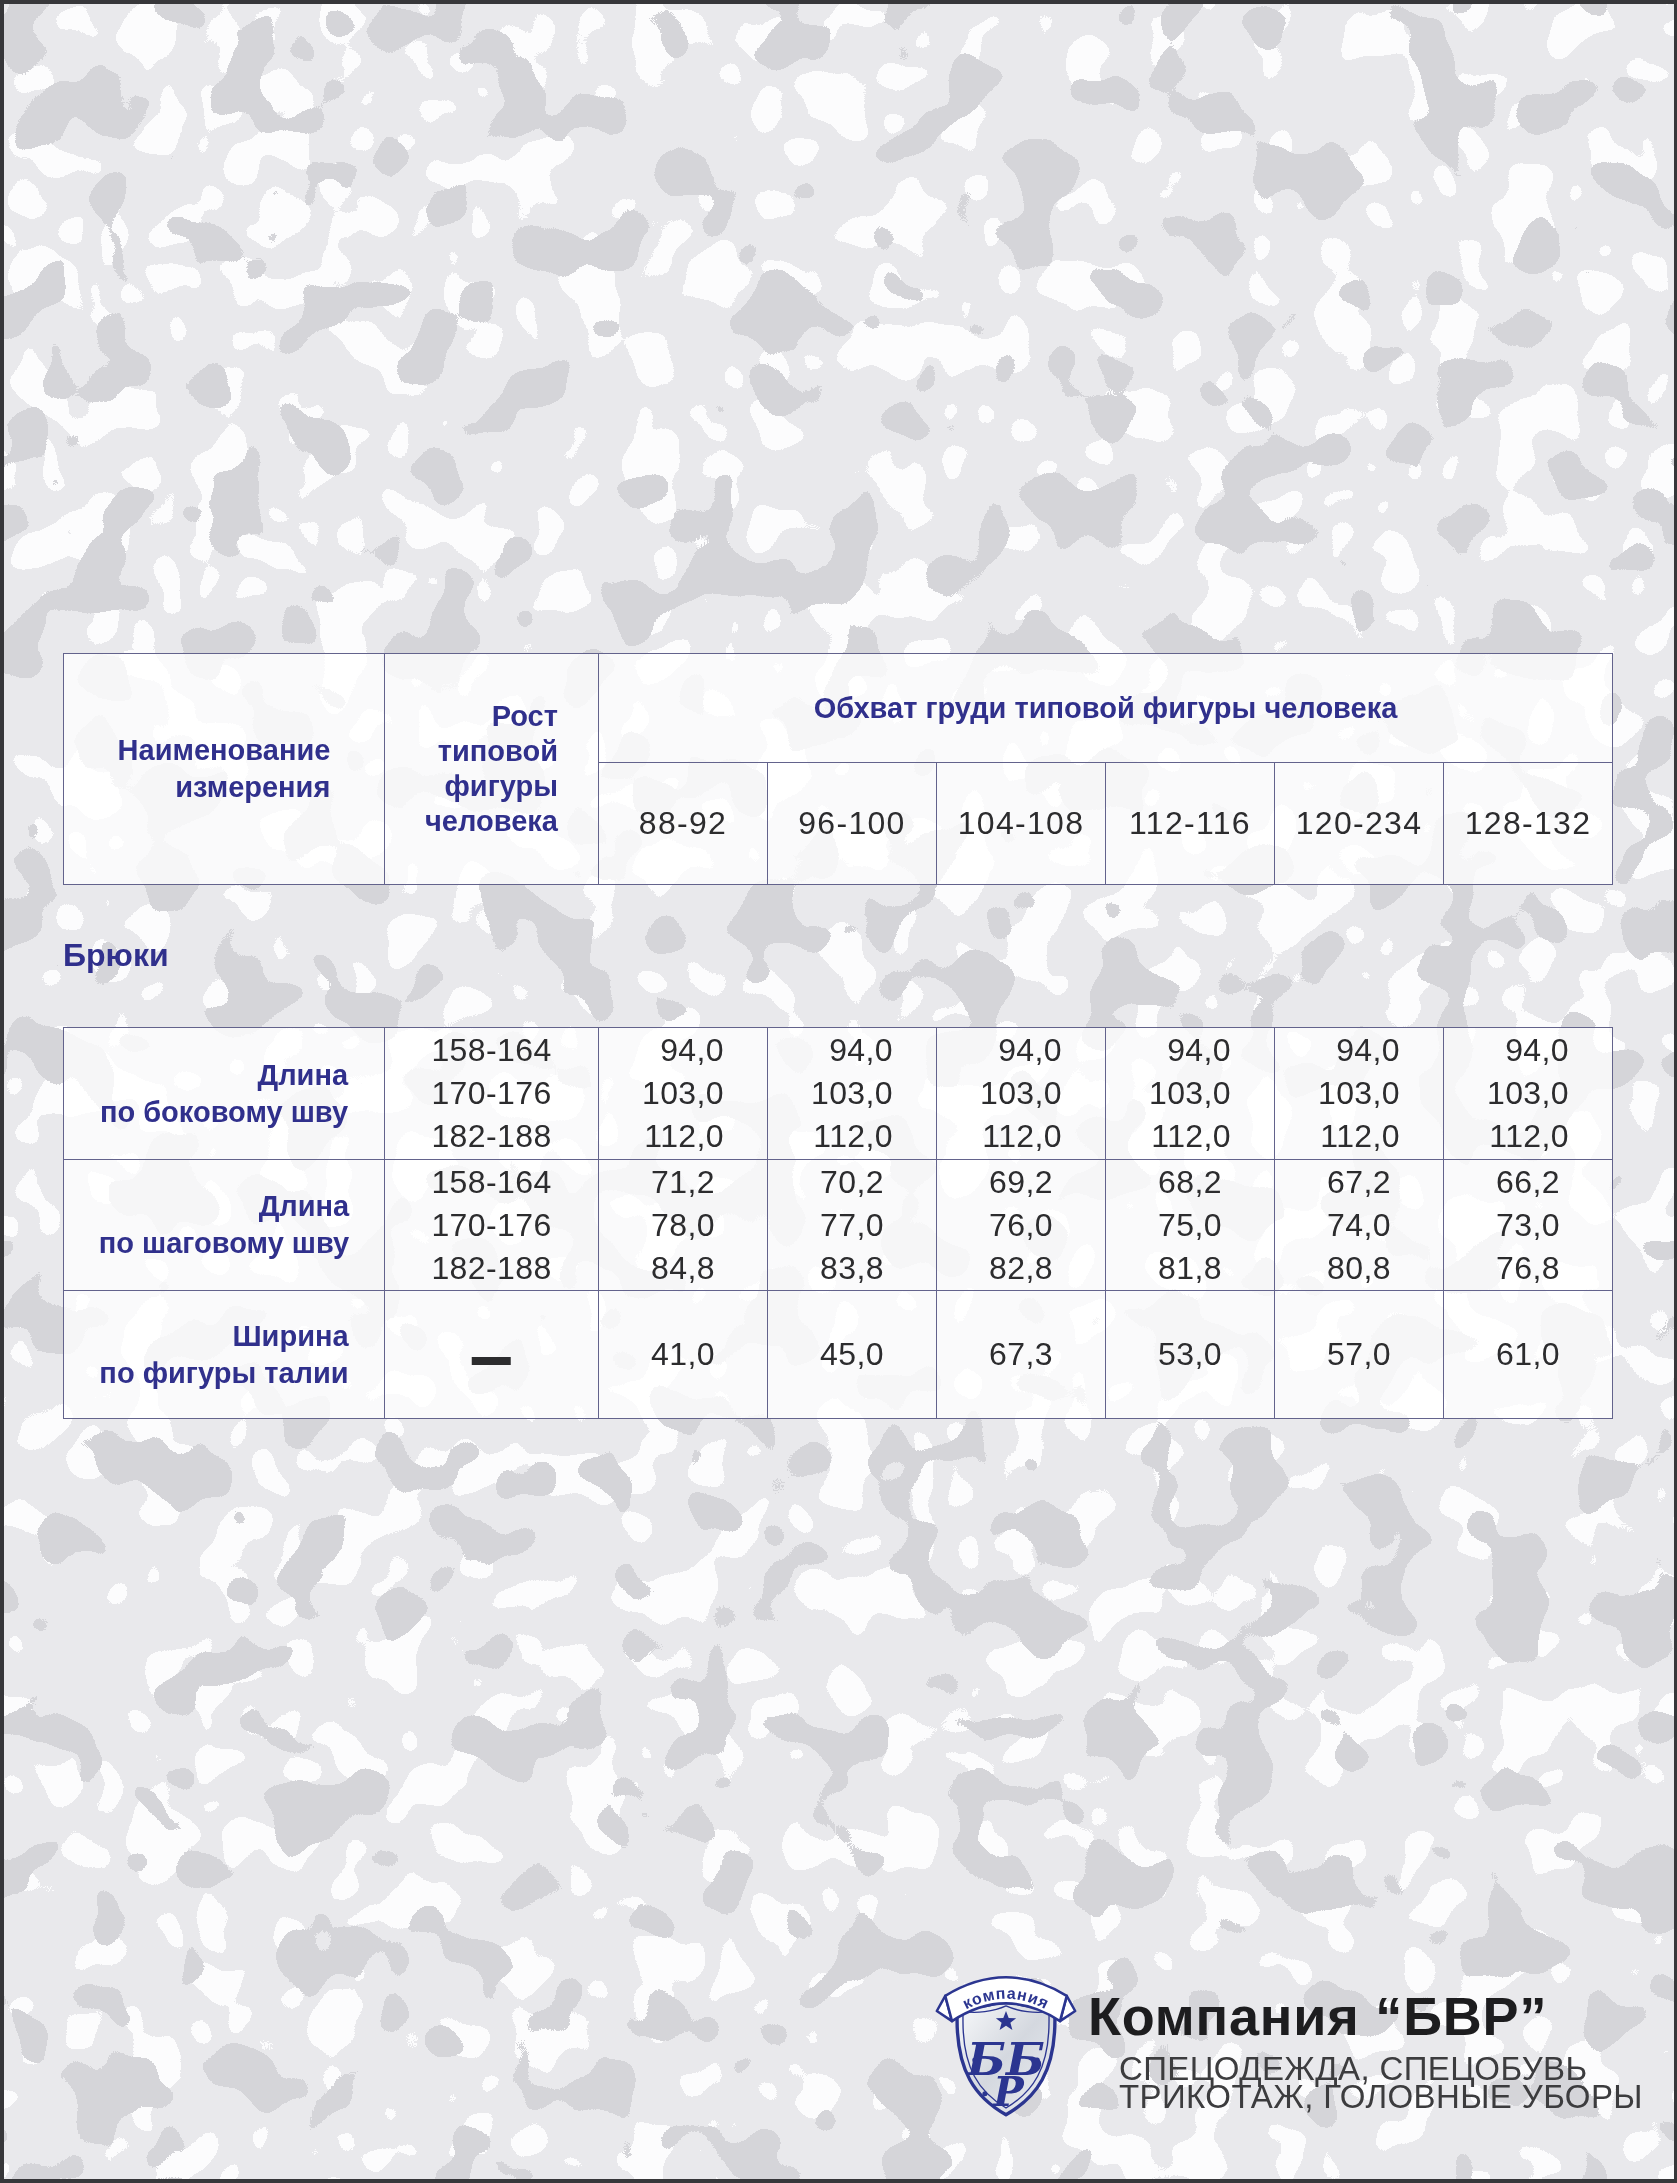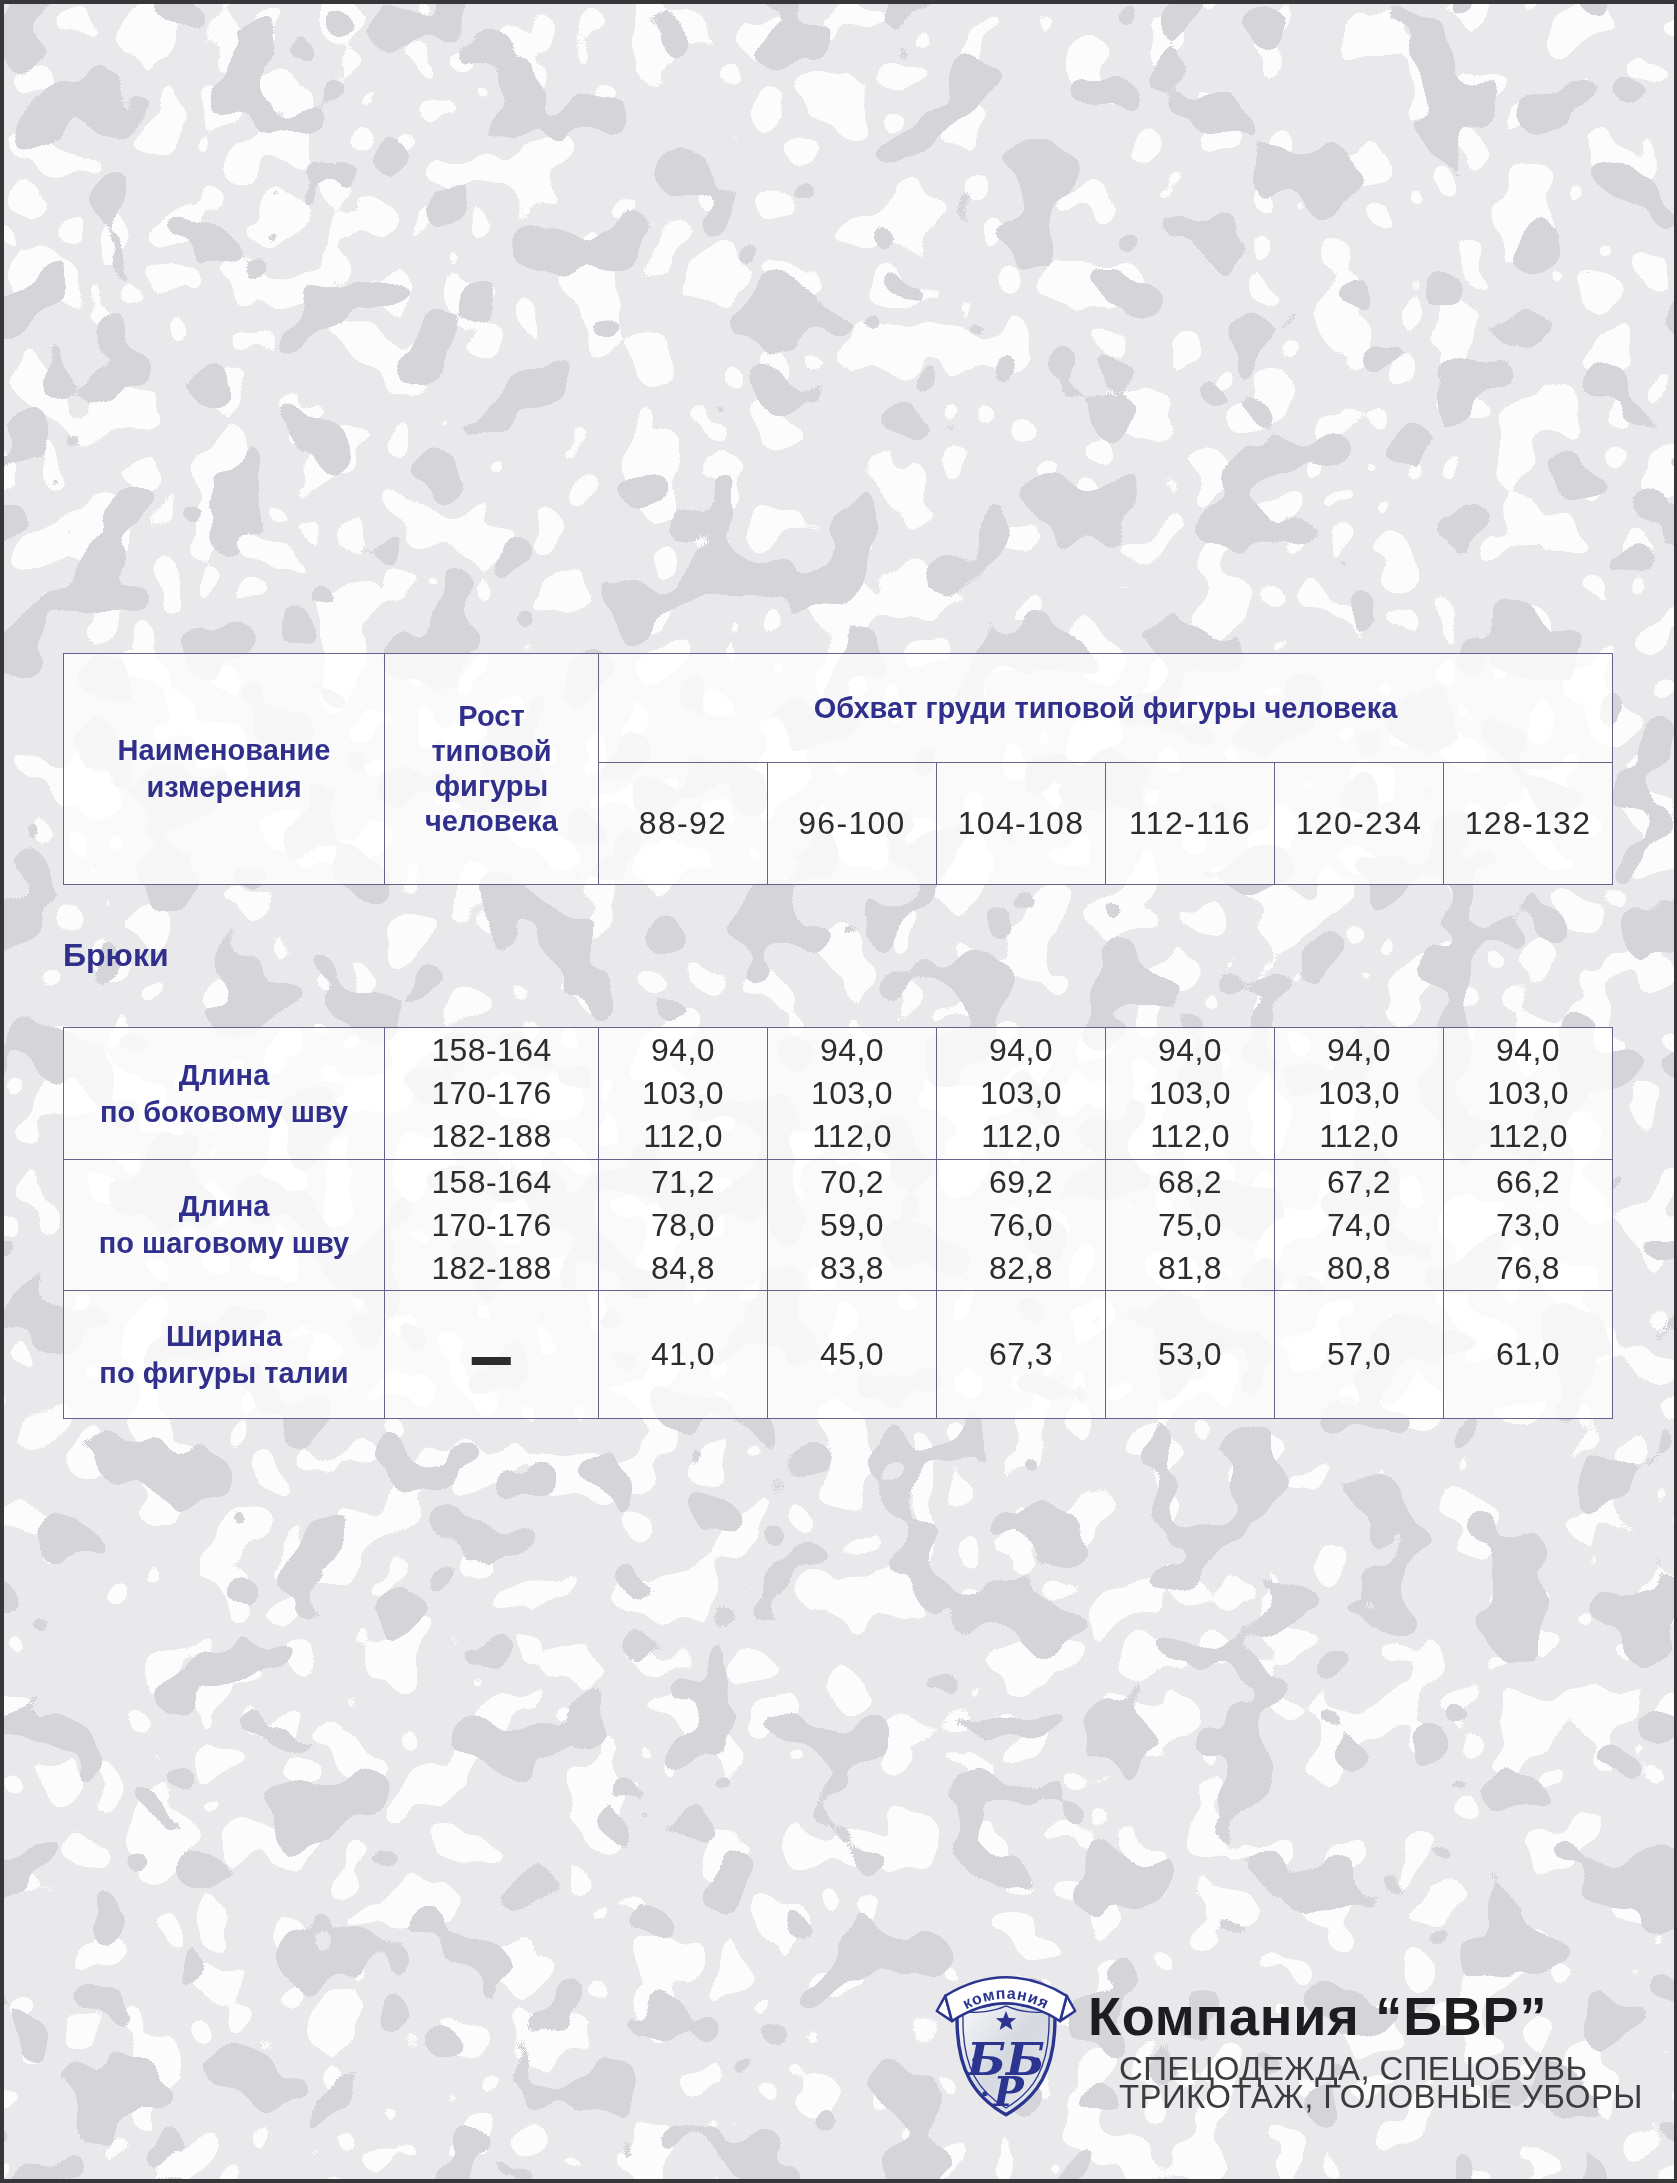--- a/index.html
+++ b/index.html
@@ -15,21 +15,21 @@
     position:absolute;display:grid;
     grid-template-columns:321px 214px repeat(6,169px);
     border-top:1.3px solid #63638c;border-left:1.3px solid #63638c;
   }
   .t-head{left:59px;top:649px;grid-template-rows:109px 122px;}
   .t-body{left:59px;top:1023px;grid-template-rows:132px 131px 128px;}
   .c{
     border-right:1.3px solid #63638c;border-bottom:1.3px solid #63638c;
     background:rgba(255,255,255,0.78);
     display:flex;align-items:center;justify-content:center;
-    text-align:center;white-space:pre-line;
+    text-align:right;white-space:pre-line;
   }
   .lbl{color:#30308c;font-weight:bold;font-size:29px;line-height:37px;}
   .rost{line-height:35px;}
   .chest{font-size:29px;}
   .num{font-size:32px;color:#2c2c2e;letter-spacing:1.3px;}
   .val{font-size:32px;line-height:43px;color:#2c2c2e;letter-spacing:0.4px;}
   .dash span{display:inline-block;font-weight:900;font-size:39px;transform:scaleY(2.1);}
 
   .section-title{
     position:absolute;left:59px;top:933px;width:1589px;text-align:left;
@@ -124,21 +124,21 @@
 
   <div class="c lbl">Длина
 по шаговому шву</div>
   <div class="c val">158-164
 170-176
 182-188</div>
   <div class="c val">71,2
 78,0
 84,8</div>
   <div class="c val">70,2
-59,0
+77,0
 83,8</div>
   <div class="c val">69,2
 76,0
 82,8</div>
   <div class="c val">68,2
 75,0
 81,8</div>
   <div class="c val">67,2
 74,0
 80,8</div>

